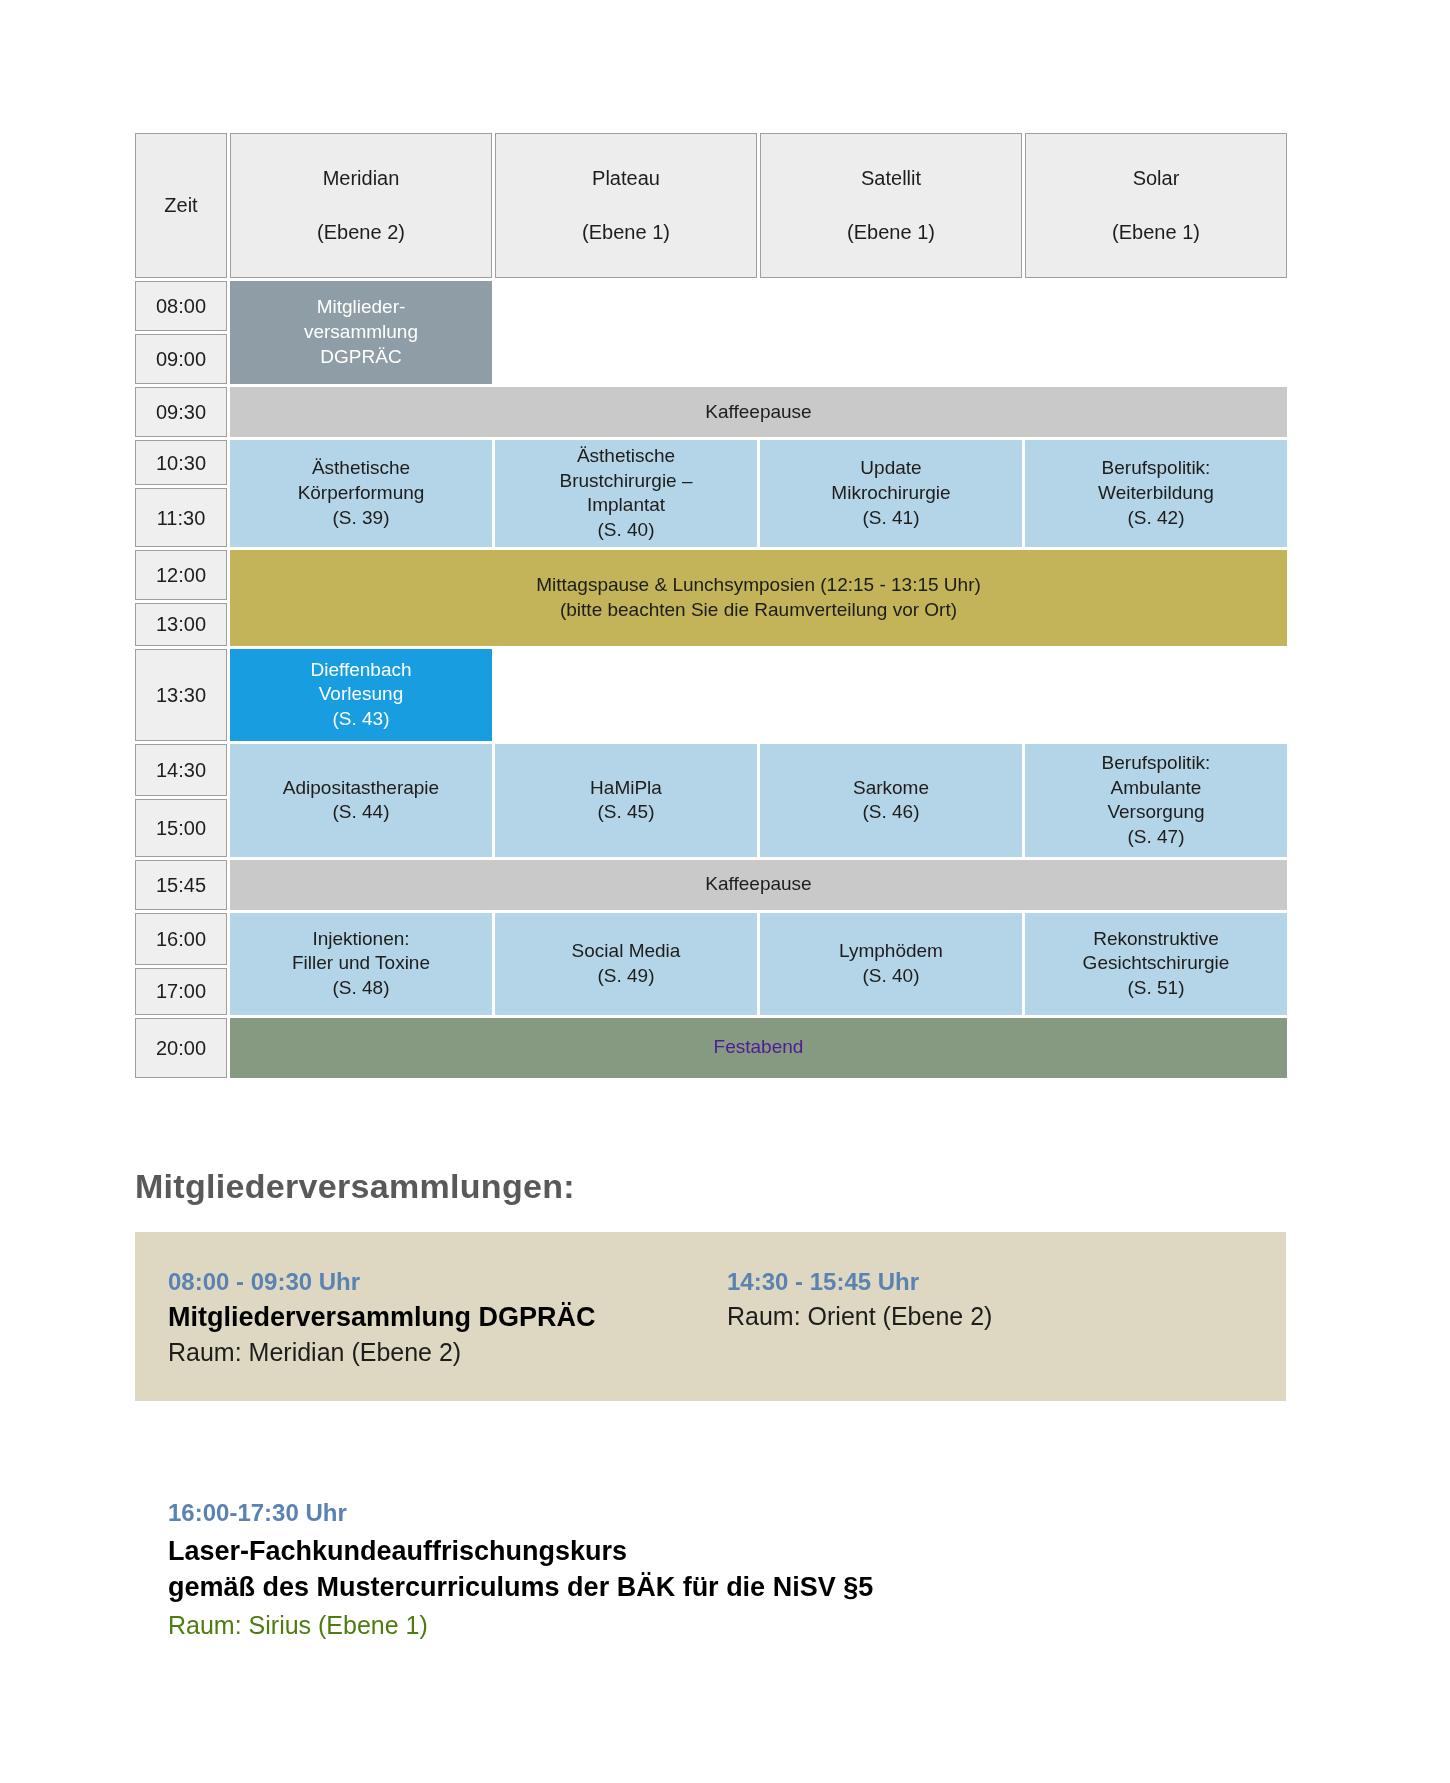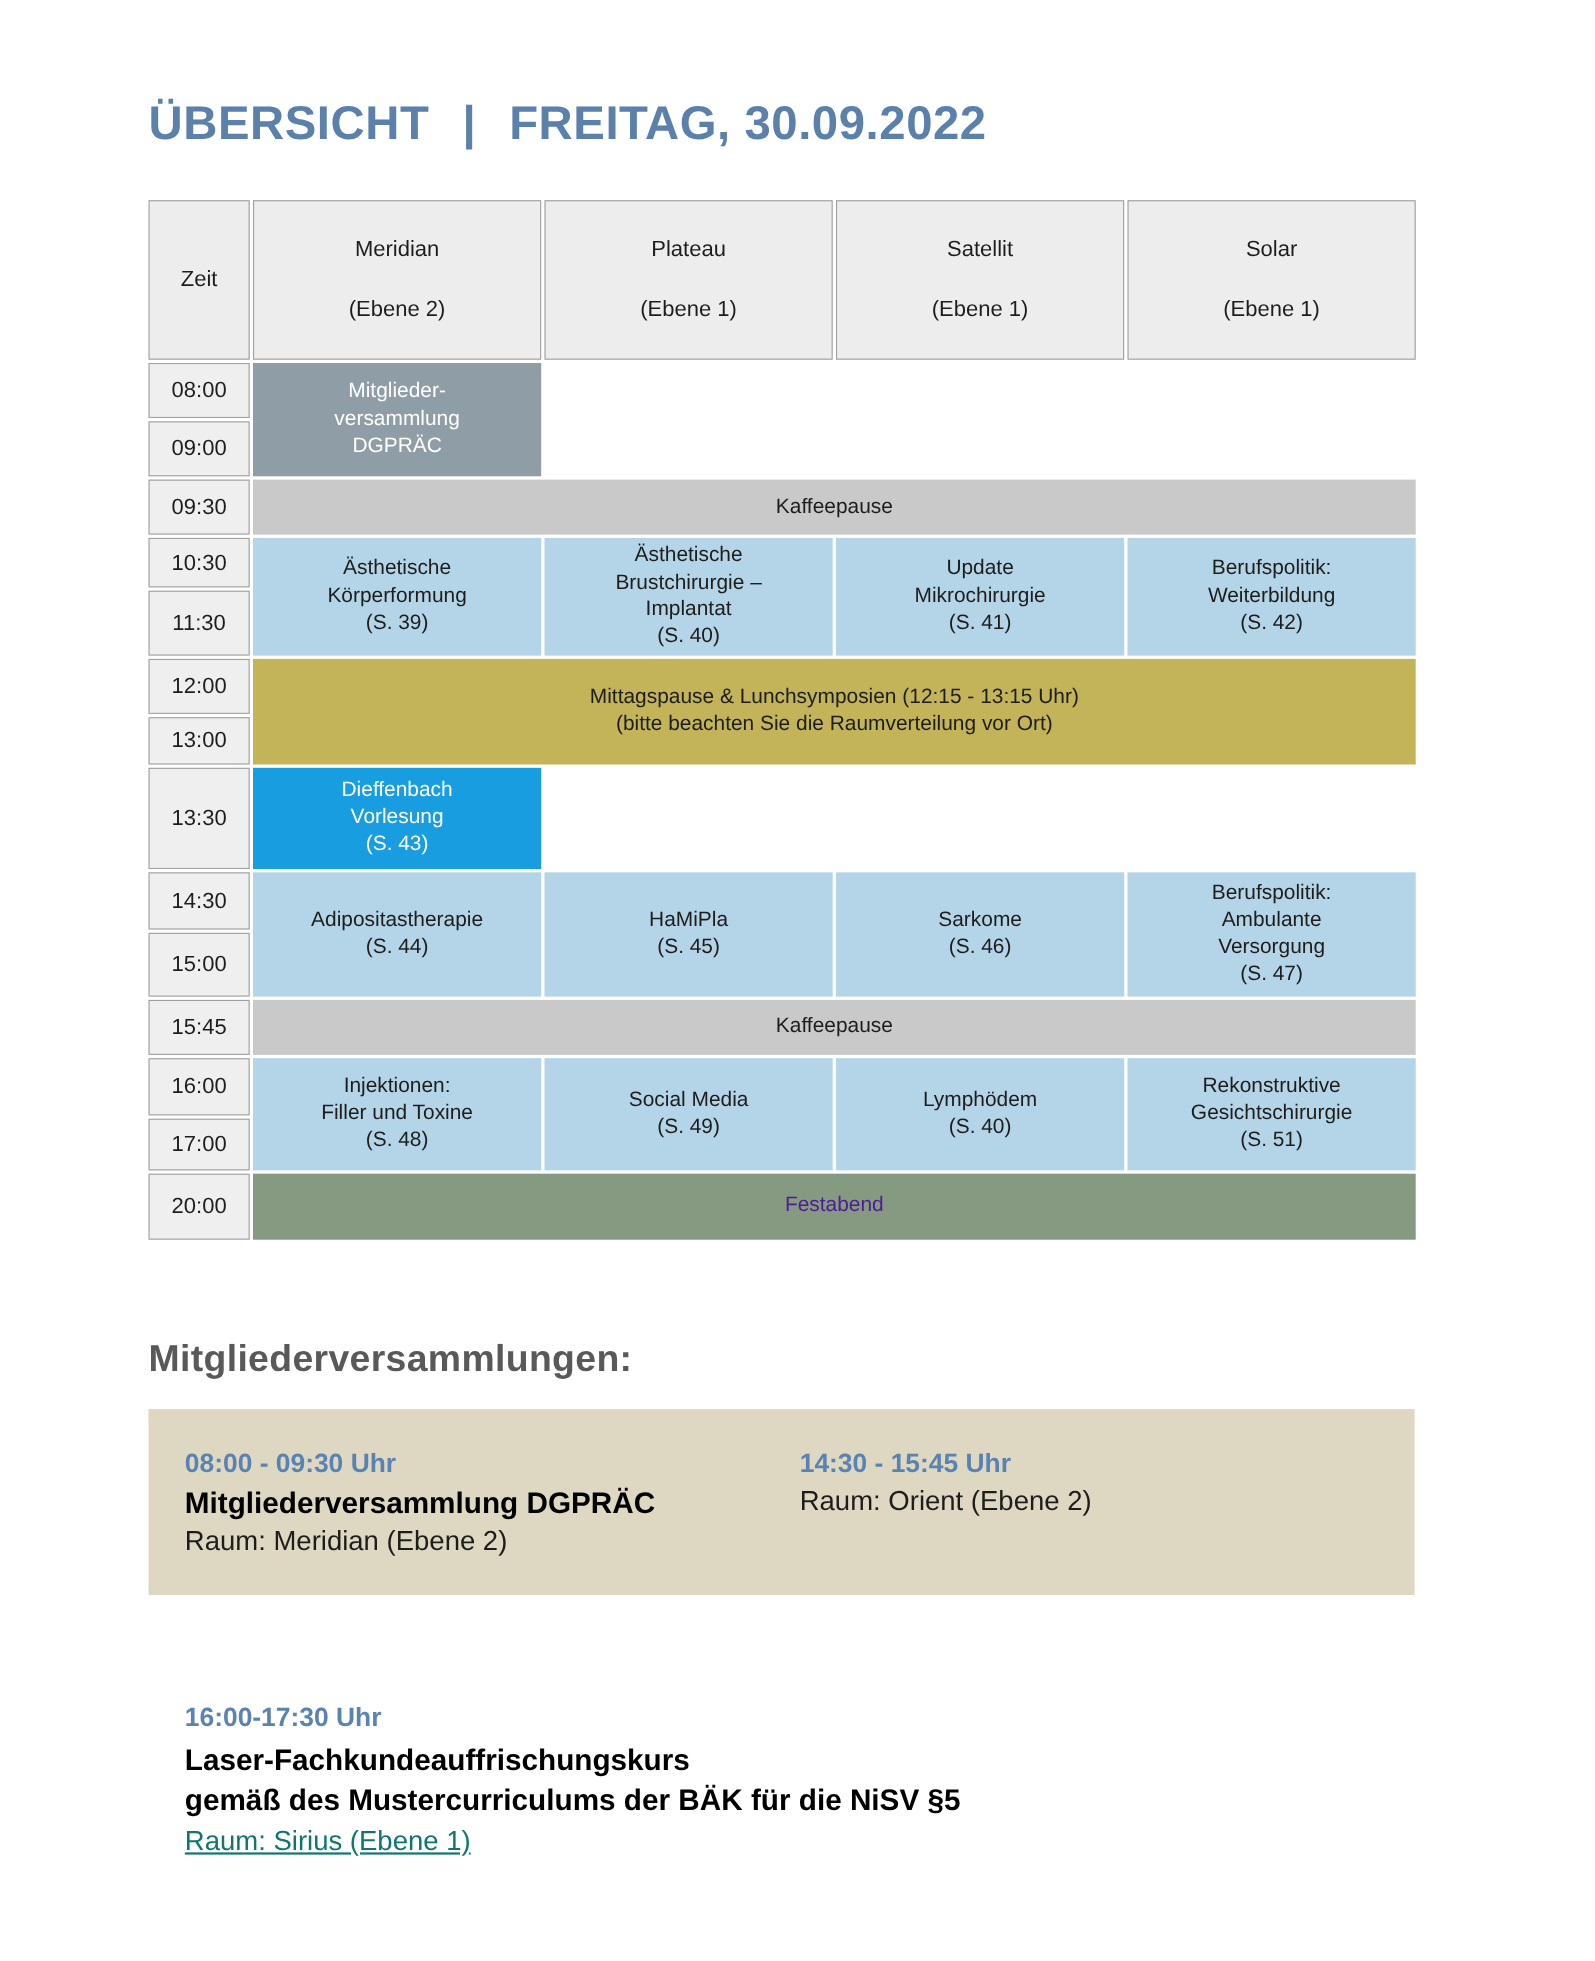--- a/index.html
+++ b/index.html
@@ -86,30 +86,27 @@
   }
   .meeting { width: 597px; }
   .meeting .m-time  { color: #5a83b2; font-weight: bold; font-size: 24px; margin-bottom: 6px; }
   .meeting .m-title { color: #000000; font-weight: bold; font-size: 27px; margin-bottom: 5px; }
   .meeting .m-room  { color: #1d1d1b; font-size: 25px; }
 
   
   .course { margin-top: 98px; margin-left: 33px; }
   .course .c-time  { color: #5a83b2; font-weight: bold; font-size: 24px; margin-bottom: 6px; }
   .course .c-title { color: #000000; font-weight: bold; font-size: 27px; line-height: 1.35; white-space: pre-line; margin-bottom: 5px; }
-  .course .c-room  { color: #0f766e; font-size: 25px; text-decoration: underline; }
+  .course .c-room  { color: #4d7c0f; font-size: 25px; }
 </style>
 </head>
 <body>
 
 <div class="page">
 
-  <div class="page-title">
-    <span>ÜBERSICHT</span><span class="sep">|</span><span>FREITAG, 30.09.2022</span>
-  </div>
 
   <table class="schedule">
     <colgroup>
       <col class="c-time">
       <col class="c-room">
         <col class="c-room">
         <col class="c-room">
         <col class="c-room">
     </colgroup>
 

